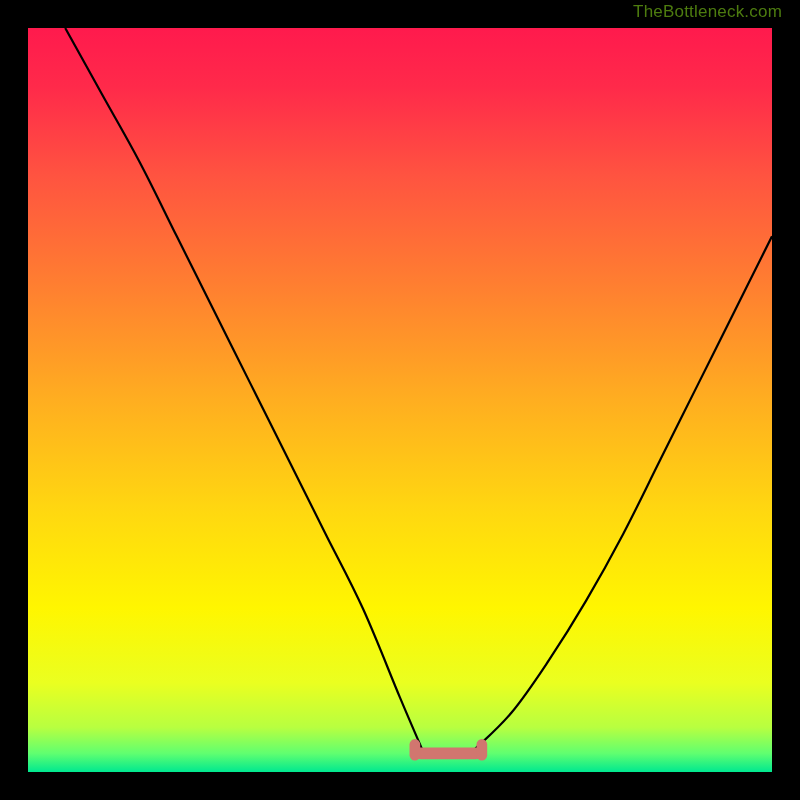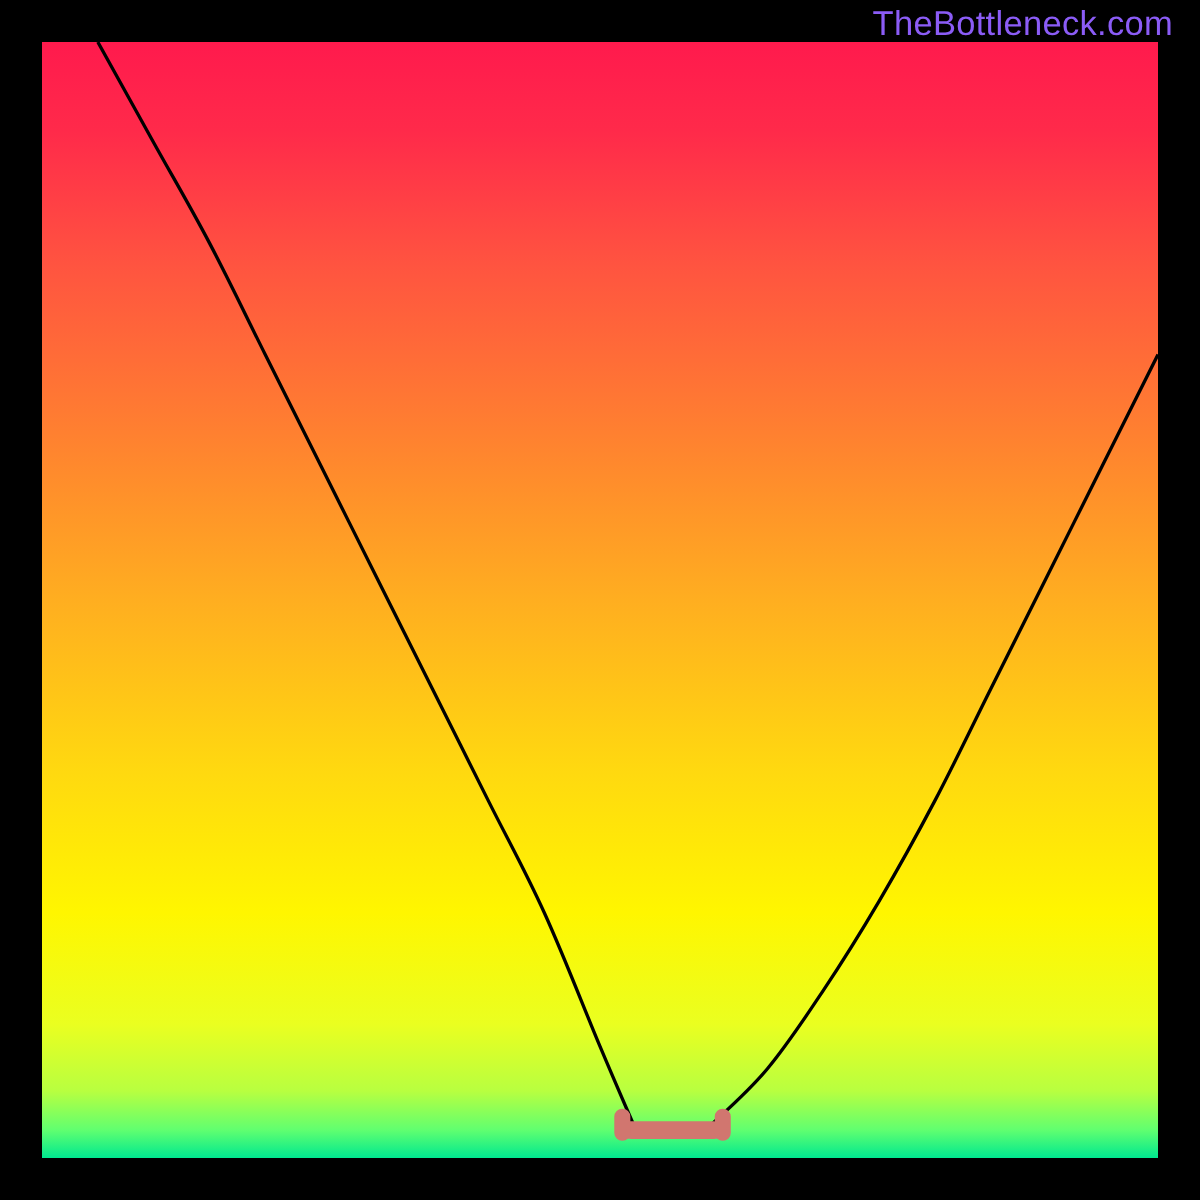--- a/index.html
+++ b/index.html
@@ -38,23 +38,23 @@
     left: 0;
     top: 0;
     width: 100%;
     height: 100%;
   }
   .attribution {
     position: absolute;
     top: 2px;
     right: 18px;
     font-family: Arial, Helvetica, sans-serif;
-    font-size: 23px;
+    font-size: 17px;
     letter-spacing: 0.2px;
-    color: #8b5cf6;
+    color: #4d7c0f;
     pointer-events: none;
   }
 </style>
 </head>
 <body>
 
 <div class="frame">
   <div class="plot">
     <svg class="gradient" viewBox="0 0 744 744" preserveAspectRatio="none">
       <defs>

